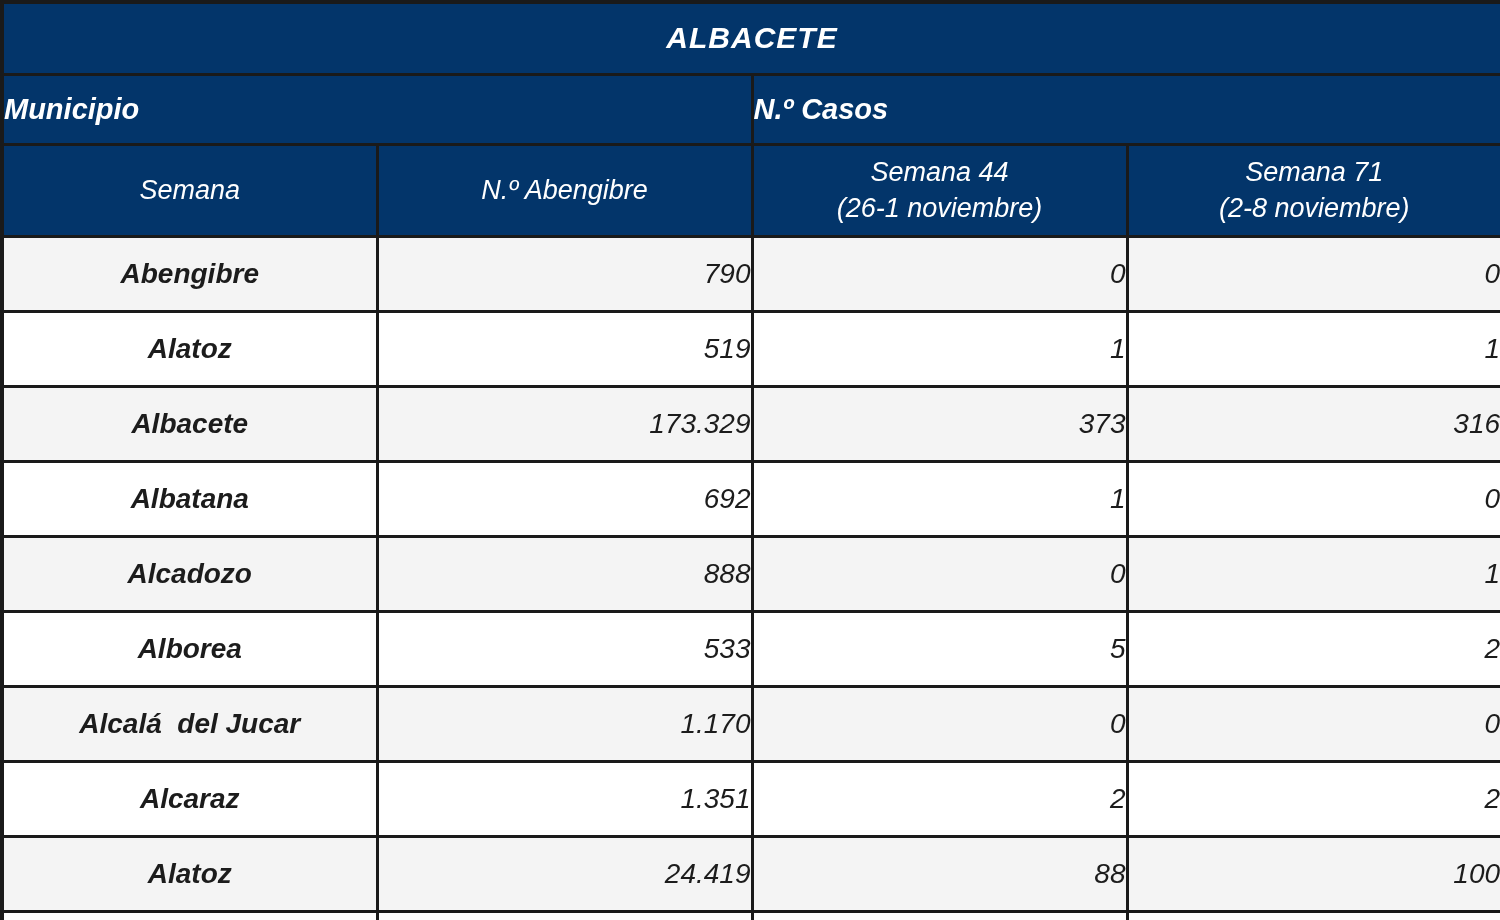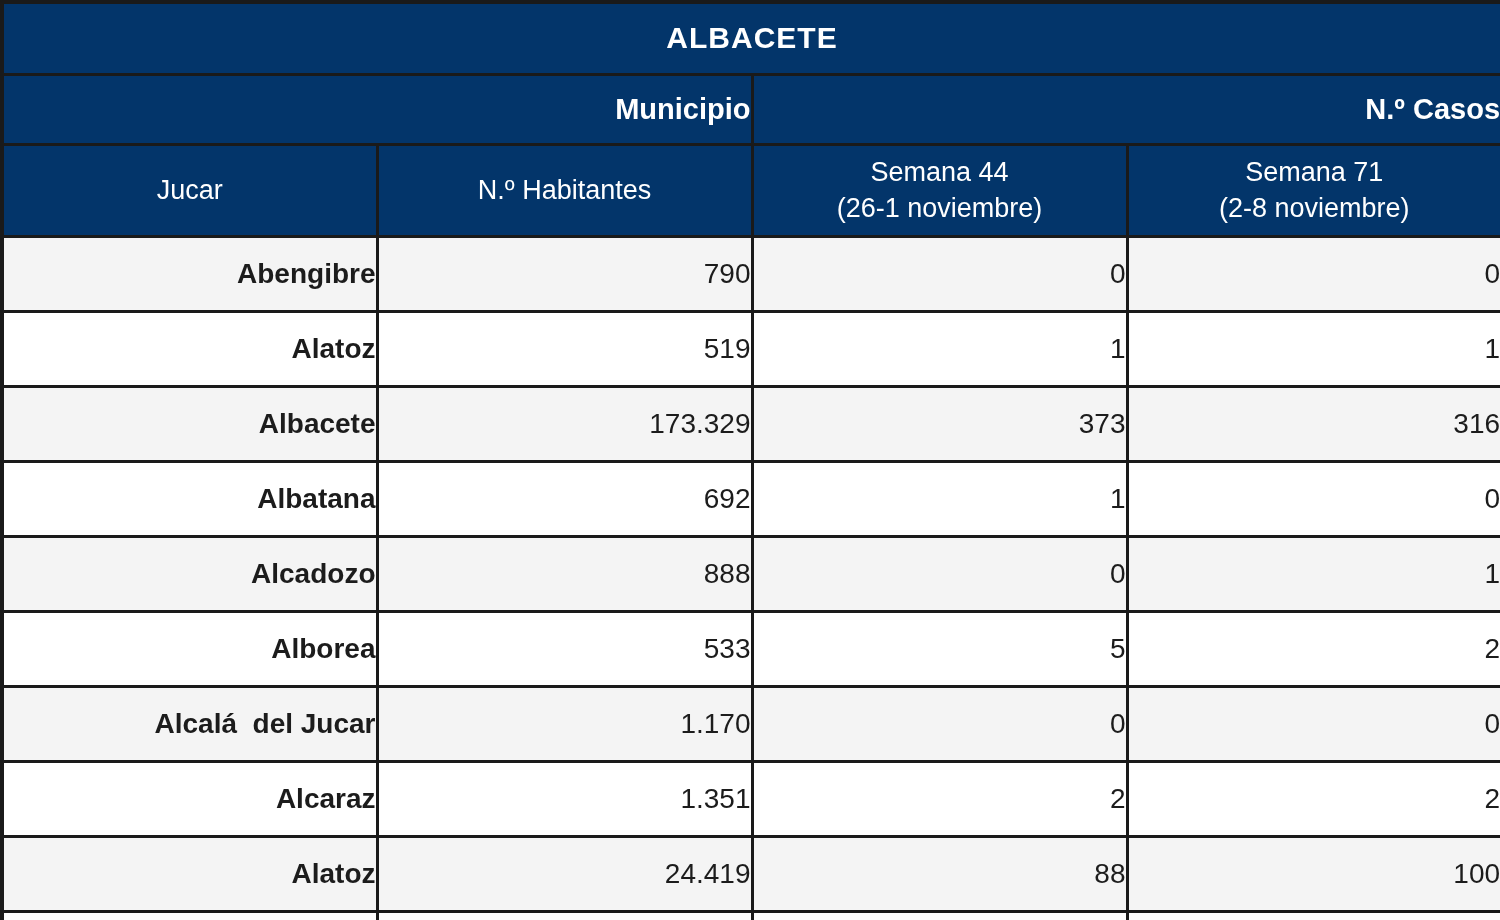--- a/index.html
+++ b/index.html
@@ -8,21 +8,21 @@
     --c-border:#1A1A1A;
     --c-zebra:#F4F4F4;
     --c-white:#FFFFFF;
     --c-text:#1C1C1C;
   }
   html,body{margin:0;padding:0;}
   body{
     width:1500px;height:920px;overflow:hidden;background:var(--c-white);
     font-family:"Liberation Sans","DejaVu Sans",sans-serif;
   }
-  .page{width:1500px;height:920px;overflow:hidden;}
+  .page{width:1500px;height:920px;overflow:hidden;font-style:italic;}
   table.report{
     width:1500px;
     table-layout:fixed;
     border-collapse:collapse;
     border:4px solid var(--c-border);
   }
   table.report col{width:375px;}
   table.report th, table.report td{
     border:3px solid var(--c-border);
     box-sizing:border-box;
@@ -39,21 +39,21 @@
     letter-spacing:1px;
     text-align:center;
     vertical-align:middle;
   }
   tr.group-row th{
     height:70px;
     background:var(--c-header-bg);
     color:var(--c-header-text);
     font-size:29px;
     font-weight:700;
-    text-align:right;
+    text-align:left;
     vertical-align:middle;
   }
   tr.sub-row th{
     height:92px;
     background:var(--c-header-bg);
     color:var(--c-header-text);
     font-size:27px;
     font-weight:400;
     text-align:center;
     vertical-align:middle;
@@ -63,21 +63,21 @@
   tbody tr{height:75px;}
   tbody tr:nth-child(odd){background:var(--c-zebra);}
   tbody tr:nth-child(even){background:var(--c-white);}
   tbody td{
     color:var(--c-text);
     font-size:28px;
     vertical-align:middle;
   }
   td.name{
     font-weight:700;
-    text-align:right;
+    text-align:center;
     padding-left:16px;
     white-space:pre-wrap;
   }
   td.num{
     font-weight:400;
     text-align:right;
     padding-right:14px;
     font-stretch:condensed;
   }
   tr.partial-row{height:45px;background:var(--c-white);}
@@ -95,22 +95,22 @@
       </colgroup>
     <thead>
       <tr class="title-row">
         <th colspan="4">ALBACETE</th>
       </tr>
       <tr class="group-row">
         <th colspan="2">Municipio</th>
         <th colspan="2">N.º Casos</th>
       </tr>
       <tr class="sub-row">
-        <th>Jucar</th>
-        <th>N.º Habitantes</th>
+        <th>Semana</th>
+        <th>N.º Abengibre</th>
         <th>
           <div>Semana 44</div>
           <div>(26-1 noviembre)</div>
         </th>
         <th>
           <div>Semana 71</div>
           <div>(2-8 noviembre)</div>
         </th>
       </tr>
     </thead>

